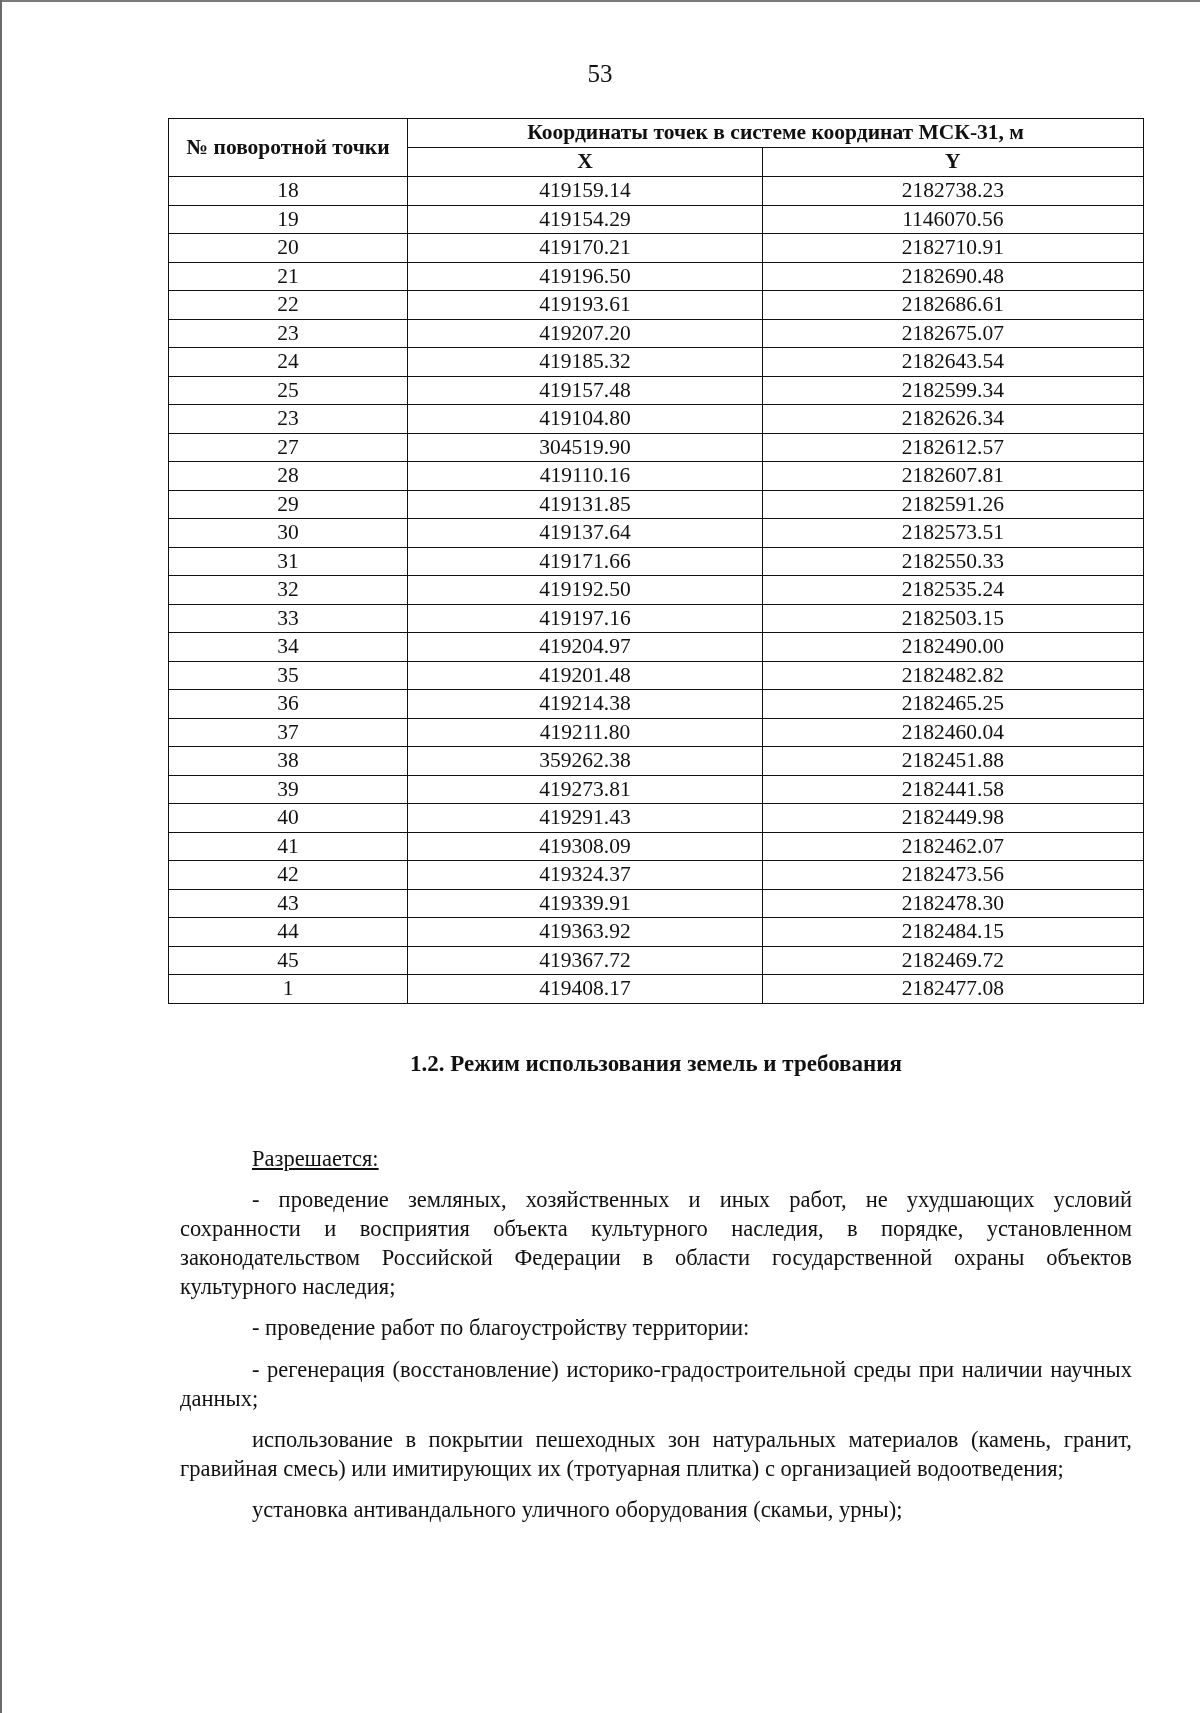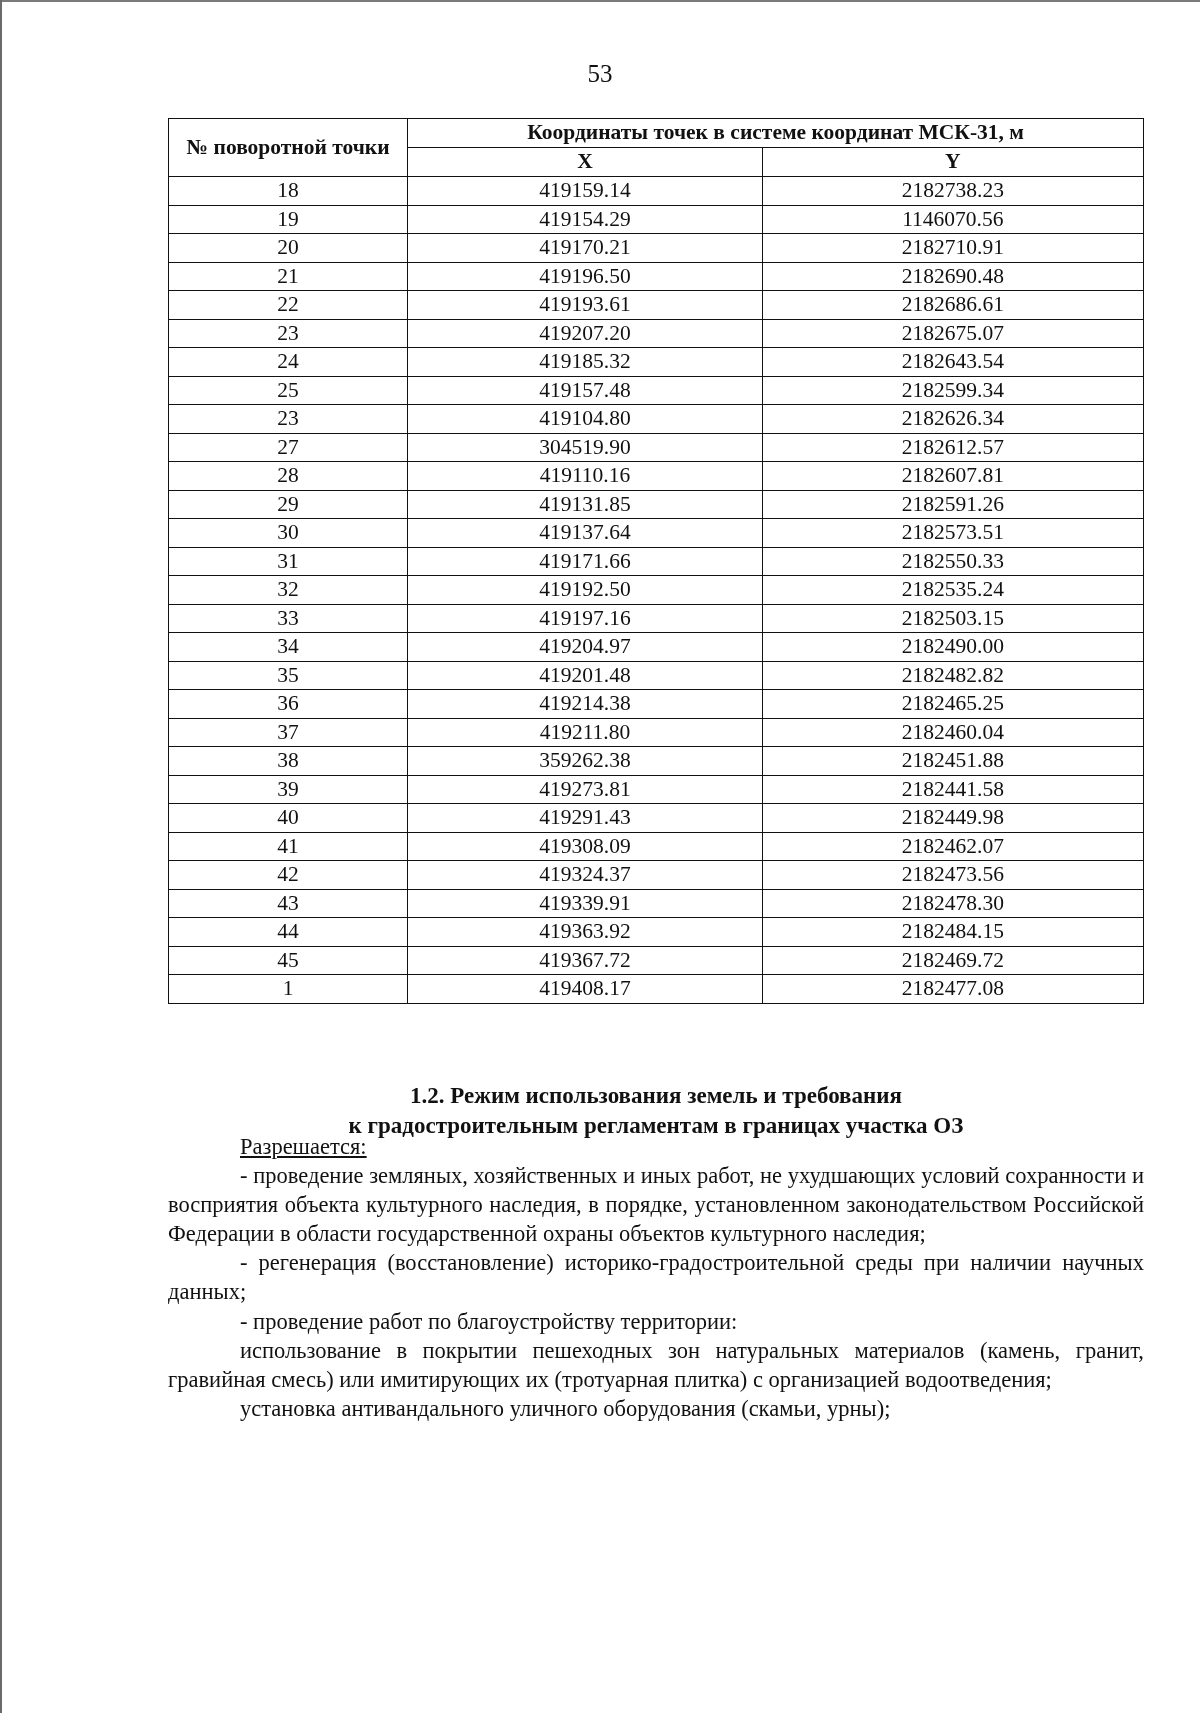--- a/index.html
+++ b/index.html
@@ -20,27 +20,27 @@
   }
   table.coords td, table.coords th {
     border: 1.6px solid #111; text-align: center; padding: 0; height: 27.5px;
   }
   table.coords th { font-weight: bold; height: 28px; }
   .col-n { width: 239px; }
   .col-x { width: 355px; }
   .col-y { width: 382px; }
   .section-title {
     position: absolute; left: 168px; width: 976px; top: 1049px;
-    text-align: center; font-weight: bold; font-size: 23px; line-height: 30px; margin-top: 32px;
+    text-align: center; font-weight: bold; font-size: 23px; line-height: 30px;
   }
   .body-text {
     position: absolute; left: 168px; width: 976px; top: 1132px;
     font-size: 22.5px; line-height: 29.1px; text-align: justify;
   }
-  .body-text p { margin: 0; text-indent: 72px; }
+  .body-text p { margin: 12px; text-indent: 72px; }
   .allowed { text-decoration: underline; }
 </style>
 </head>
 <body>
 
 <div class="scan-top"></div>
 <div class="scan-left"></div>
 
 <div class="page-num">53</div>
 
@@ -199,23 +199,22 @@
       <tr>
         <td>1</td>
         <td>419408.17</td>
         <td>2182477.08</td>
       </tr>
     </tbody>
 </table>
 
 <div class="section-title">
   <div>1.2. Режим использования земель и требования</div>
-  <div>к градостроительным регламентам в границах участка ОЗ</div>
 </div>
 
 <div class="body-text">
   <p><span class="allowed">Разрешается:</span></p>
   <p>- проведение земляных, хозяйственных и иных работ, не ухудшающих условий сохранности и восприятия объекта культурного наследия, в порядке, установленном законодательством Российской Федерации в области государственной охраны объектов культурного наследия;</p>
+  <p>- проведение работ по благоустройству территории:</p>
   <p>- регенерация (восстановление) историко-градостроительной среды при наличии научных данных;</p>
-  <p>- проведение работ по благоустройству территории:</p>
   <p>использование в покрытии пешеходных зон натуральных материалов (камень, гранит, гравийная смесь) или имитирующих их (тротуарная плитка) с организацией водоотведения;</p>
   <p>установка антивандального уличного оборудования (скамьи, урны);</p>
 </div>
 
 </body></html>

